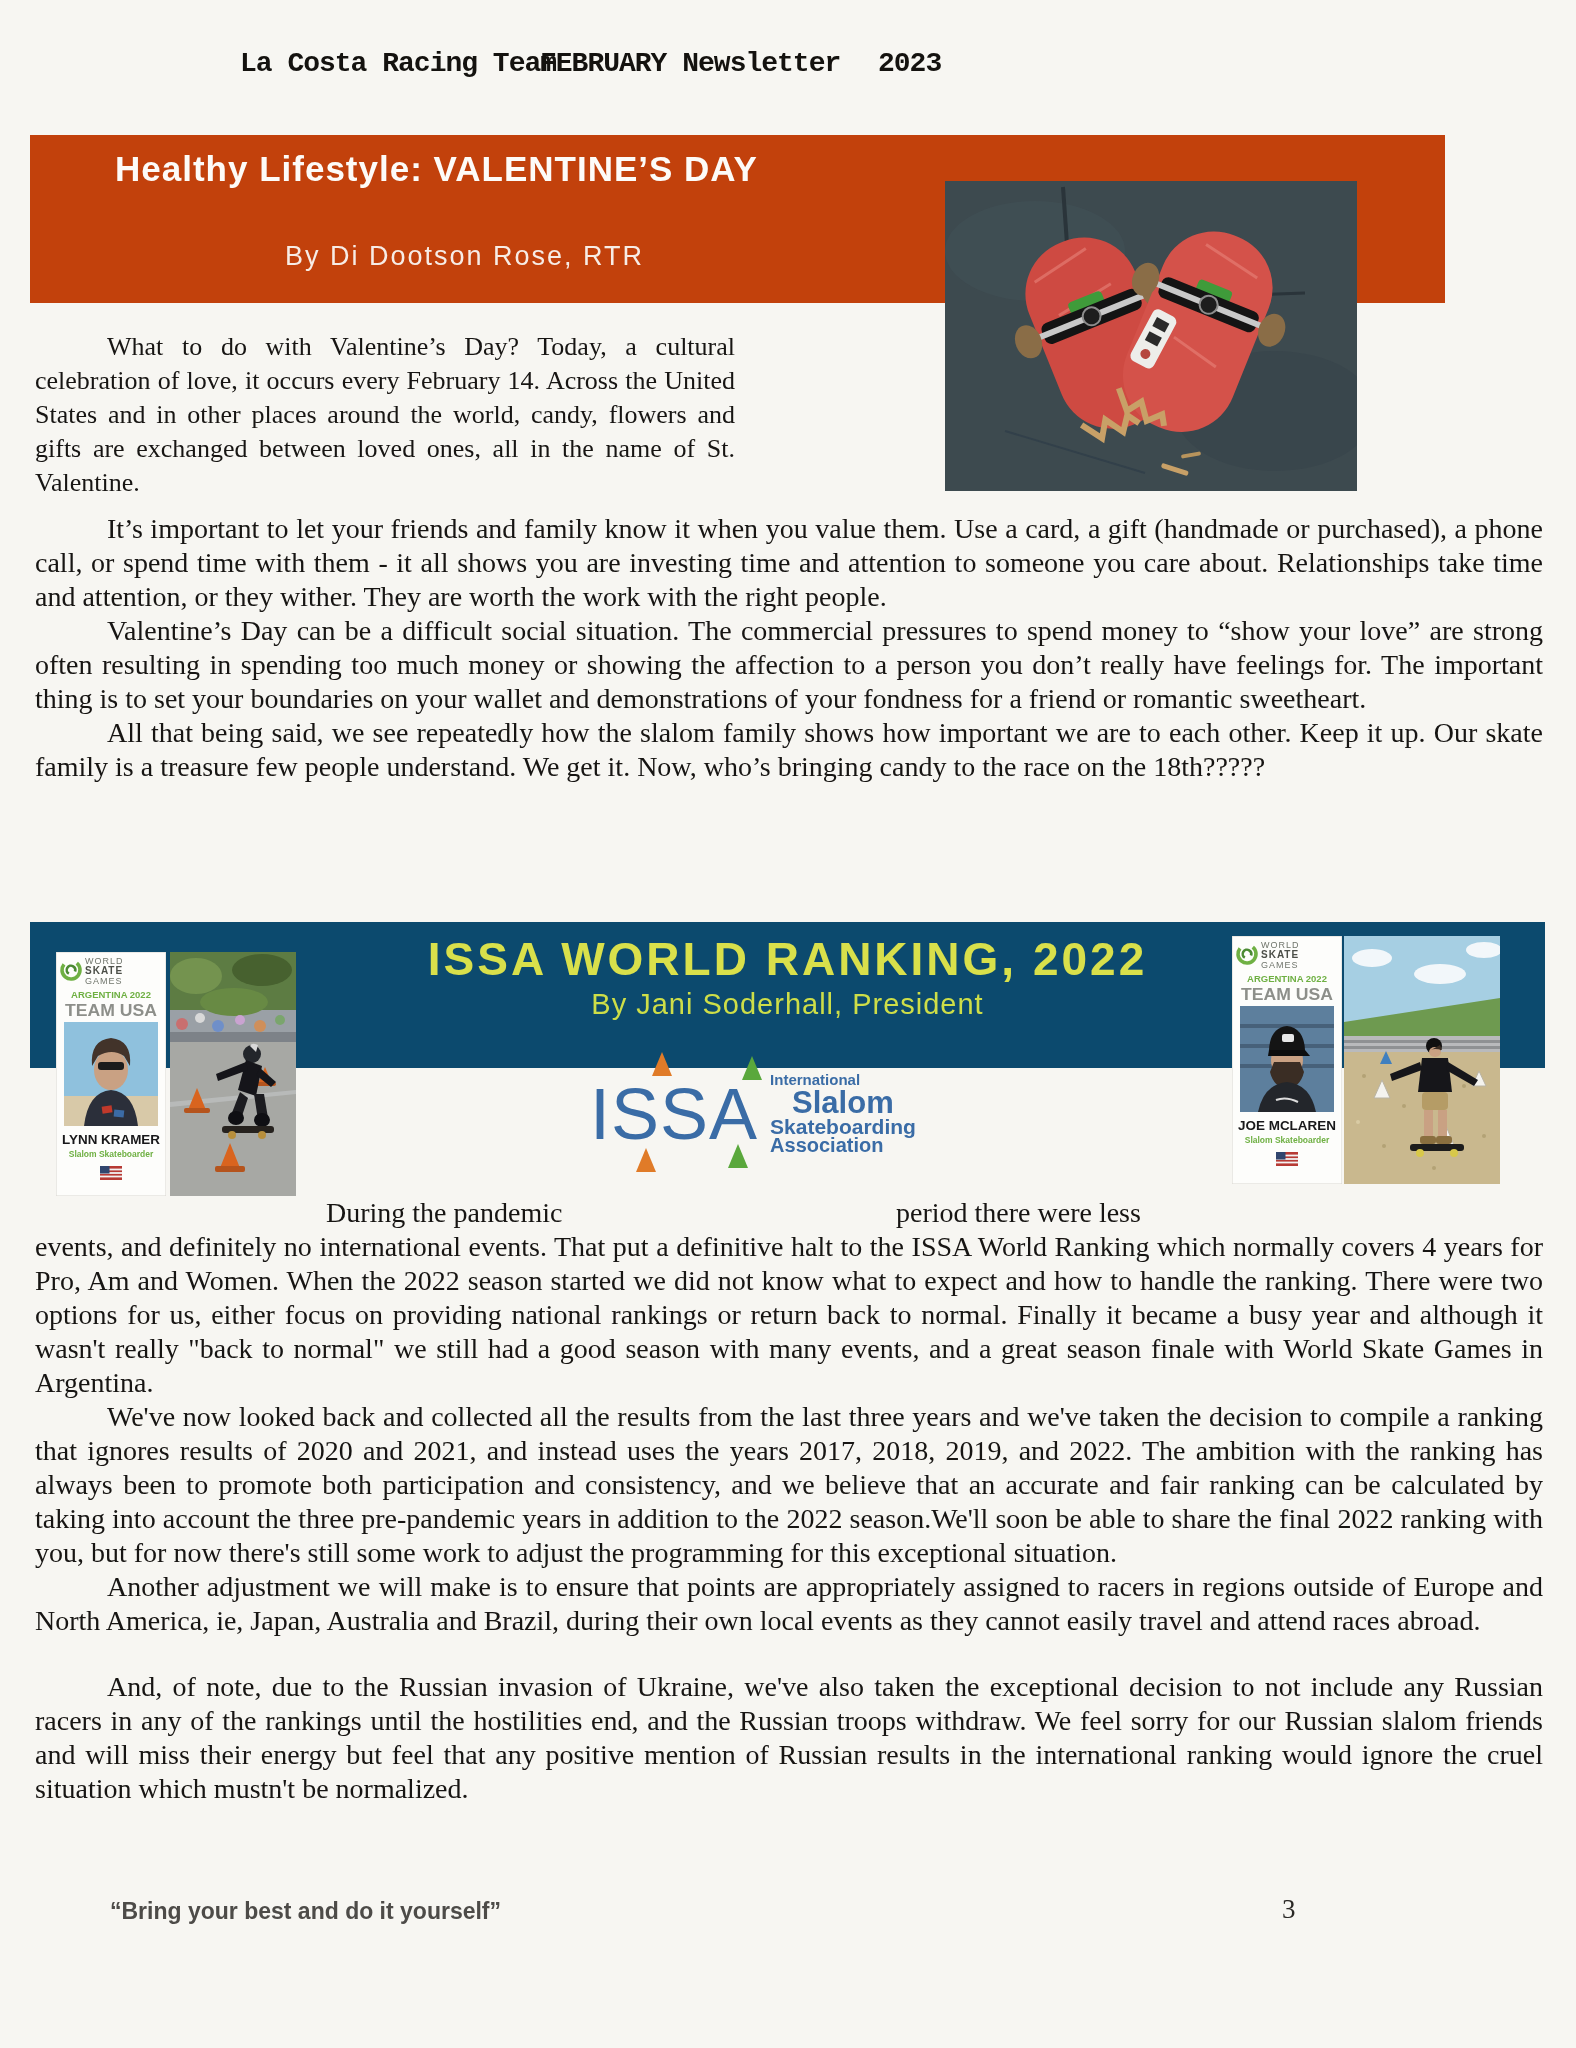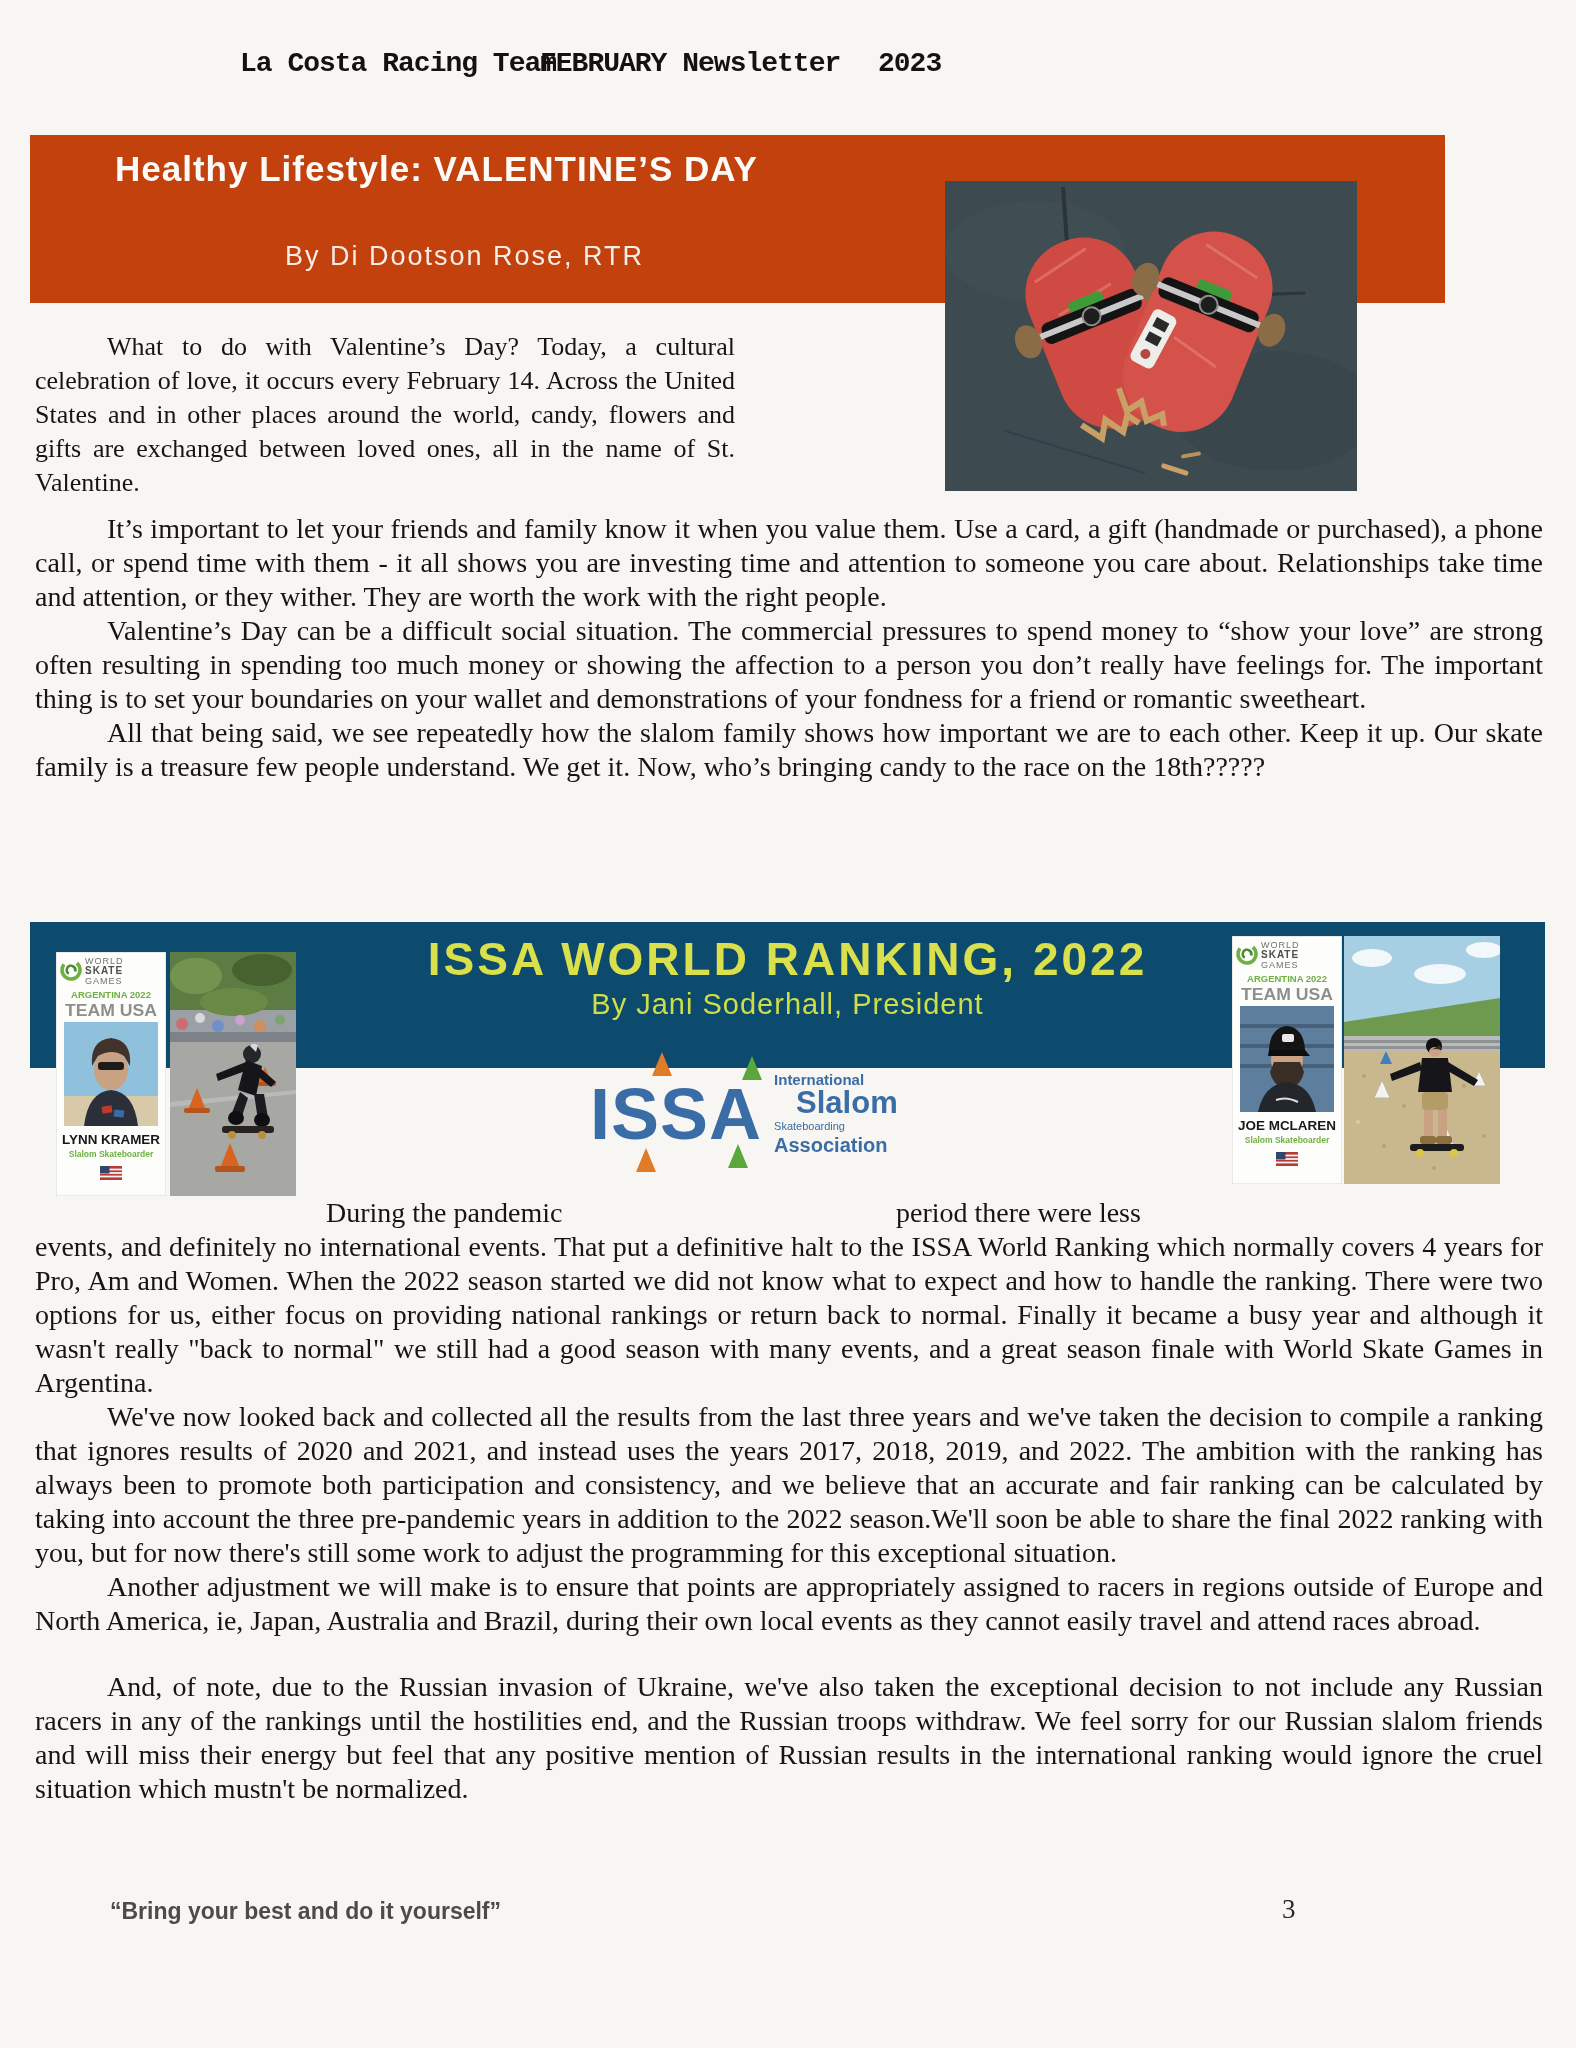--- a/index.html
+++ b/index.html
@@ -30,29 +30,29 @@
 
   
   .banner-blue{left:30px;top:922px;width:1515px;height:146px;background:#0c4a6e;text-align:center;}
   .banner-blue .title{margin-top:10px;font-family:"Liberation Sans",sans-serif;font-size:46px;font-weight:600;
        color:#d9e04b;letter-spacing:3px;}
   .banner-blue .byline{margin-top:2px;font-family:"Liberation Sans",sans-serif;font-size:29px;font-weight:400;
        color:#cede48;letter-spacing:1px;}
 
   
   .issa-logo{left:590px;top:1062px;width:300px;height:104px;display:flex;align-items:center;}
-  .issa-letters{position:relative;font-family:"Liberation Sans",sans-serif;font-weight:700;font-size:72px;
+  .issa-letters{position:relative;font-family:"Liberation Sans",sans-serif;font-weight:400;font-size:72px;
        color:#3a6ca6;letter-spacing:1px;line-height:100px;}
   .cone{position:absolute;width:0;height:0;border-left:10px solid transparent;border-right:10px solid transparent;}
   .cone.orange{border-bottom:24px solid #e07b28;}
   .cone.green{border-bottom:24px solid #5aa83c;}
   .issa-org{margin-left:12px;font-family:"Liberation Sans",sans-serif;color:#3a6ca6;text-align:left;}
   .issa-org .l1{font-size:15px;font-weight:700;line-height:16px;}
   .issa-org .l2{font-size:31px;font-weight:800;line-height:30px;margin-left:22px;}
-  .issa-org .l3{font-size:11px;font-weight:400;line-height:17px;}
+  .issa-org .l3{font-size:21px;font-weight:700;line-height:17px;}
   .issa-org .l4{font-size:20px;font-weight:700;line-height:21px;}
 
   
   .footer-quote{left:110px;top:1898px;font-family:"Liberation Sans",sans-serif;font-weight:bold;font-size:23px;color:#4d4b48;}
   .footer-page{left:1282px;top:1894px;font-size:27px;color:#2b2926;}
 
   svg text{font-family:"Liberation Sans",sans-serif;}
 </style>
 </head>
 <body>

